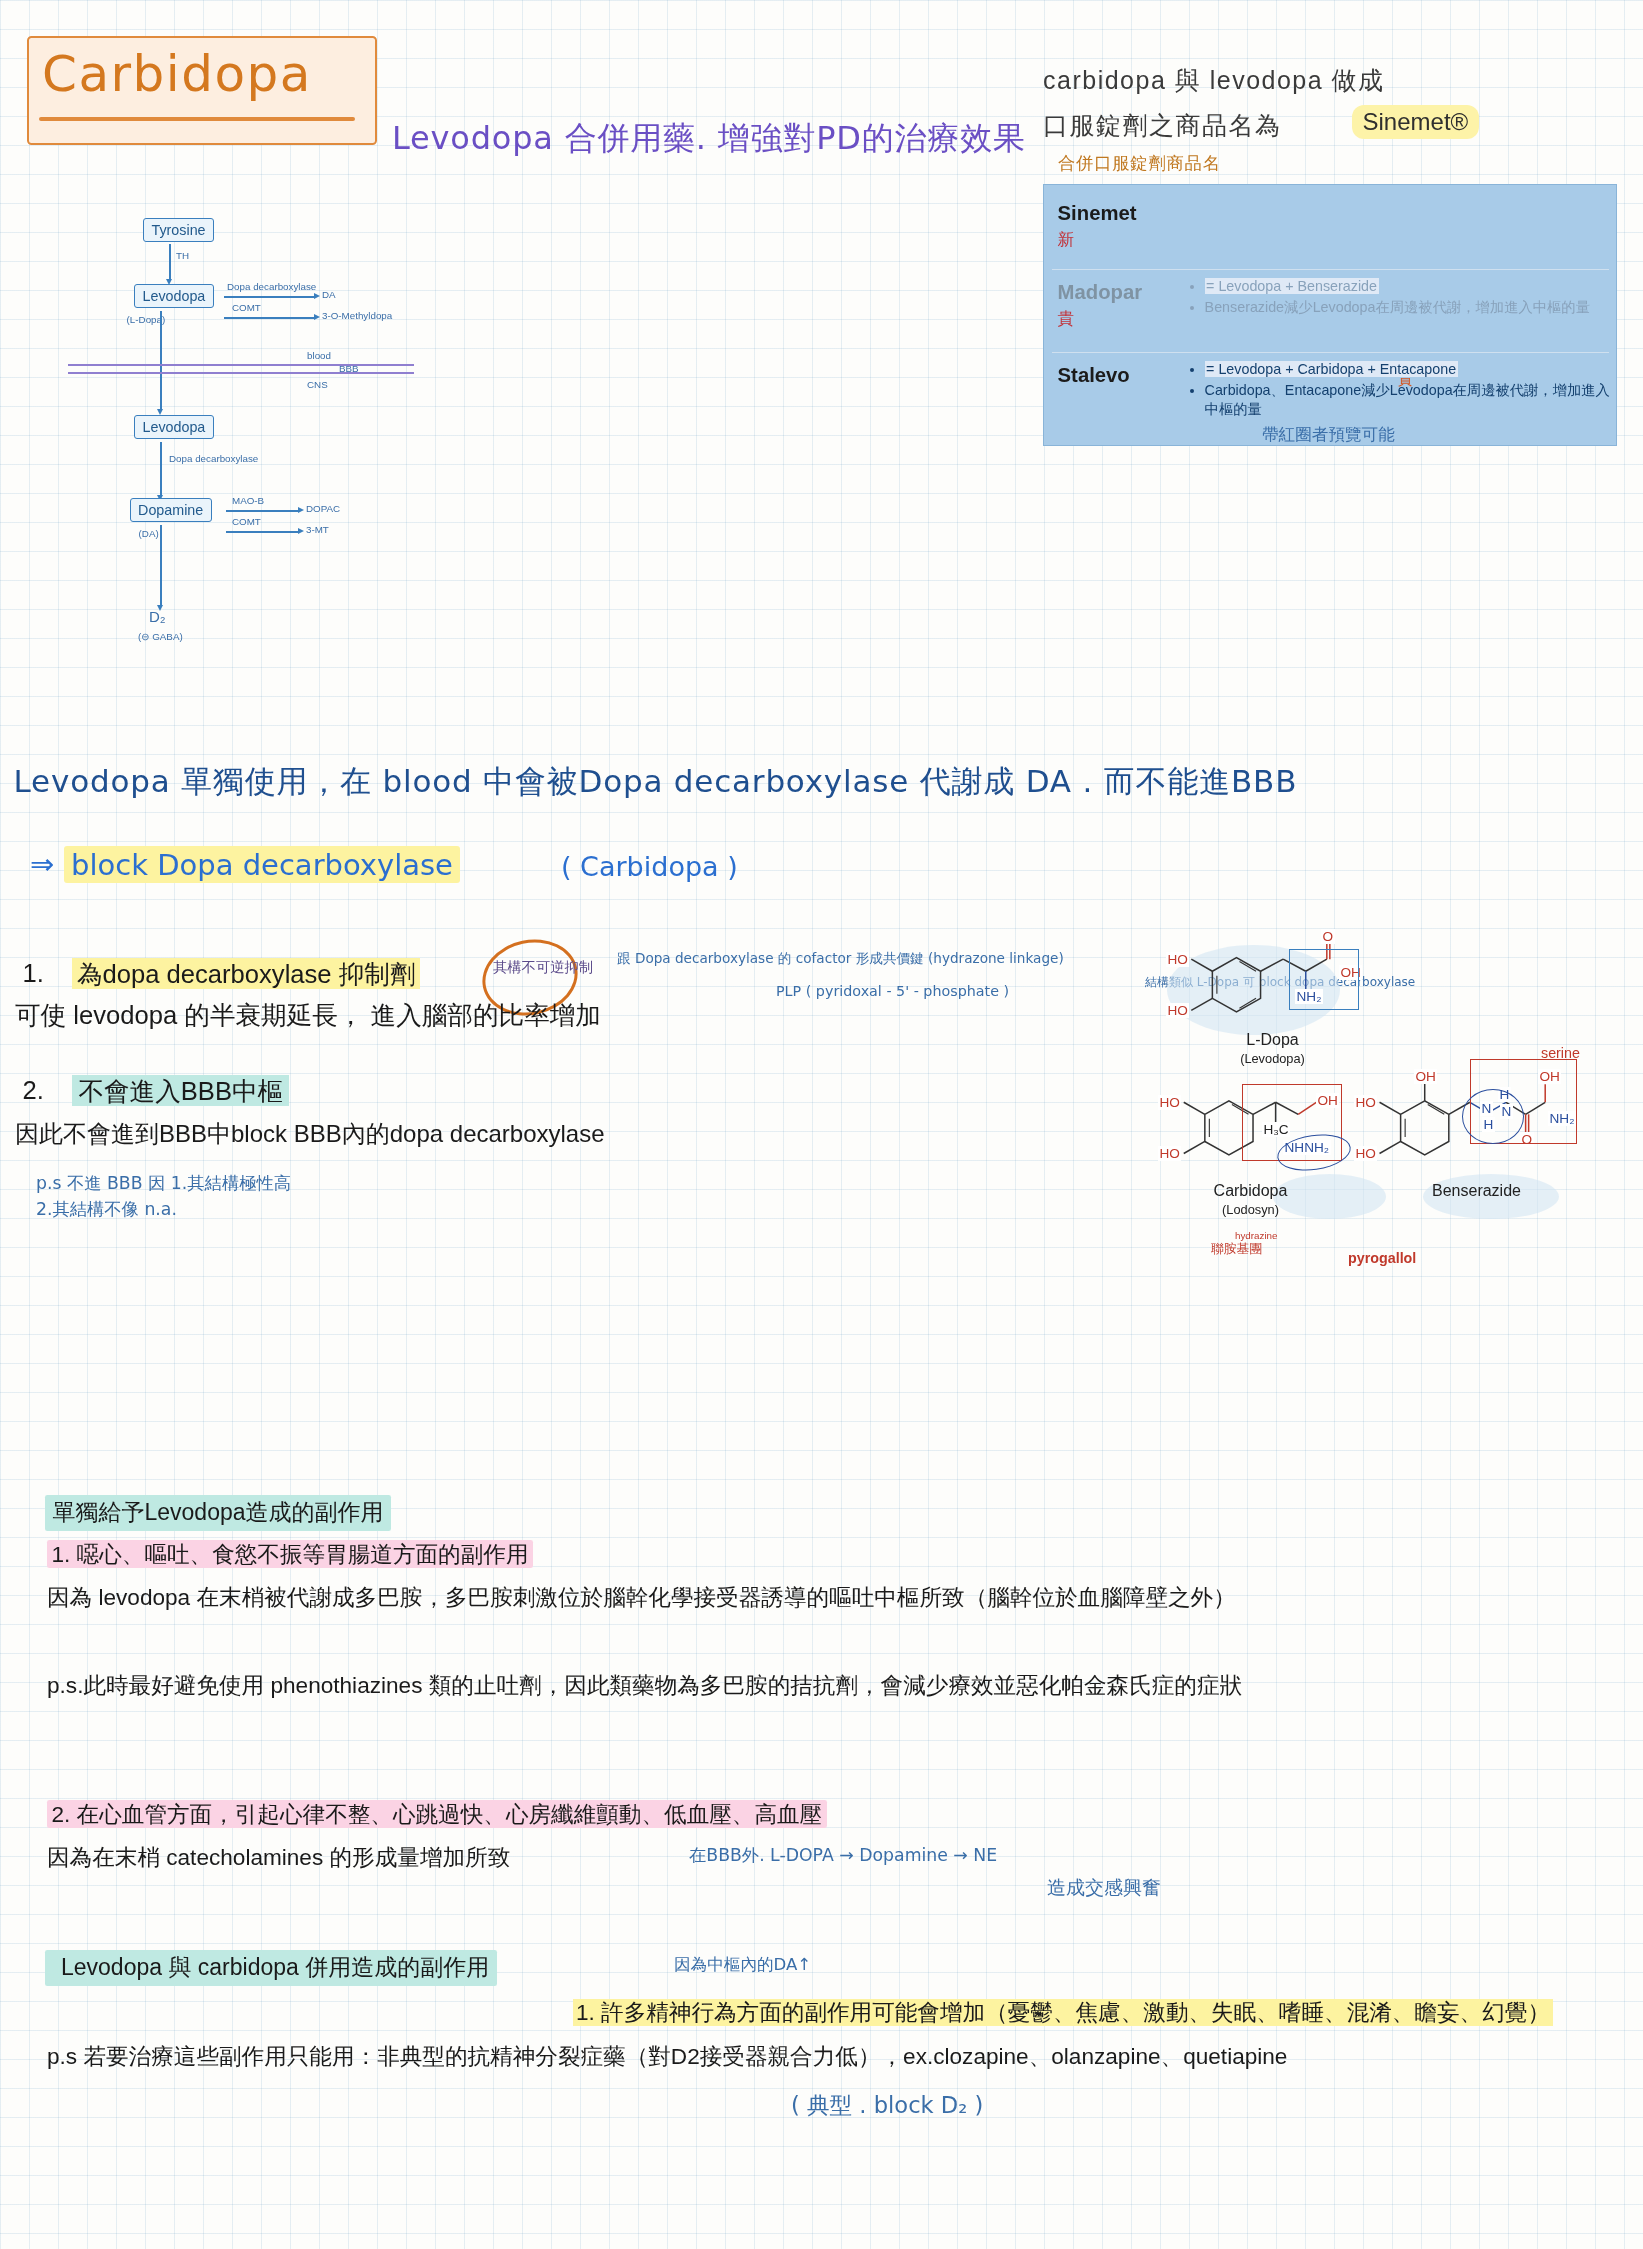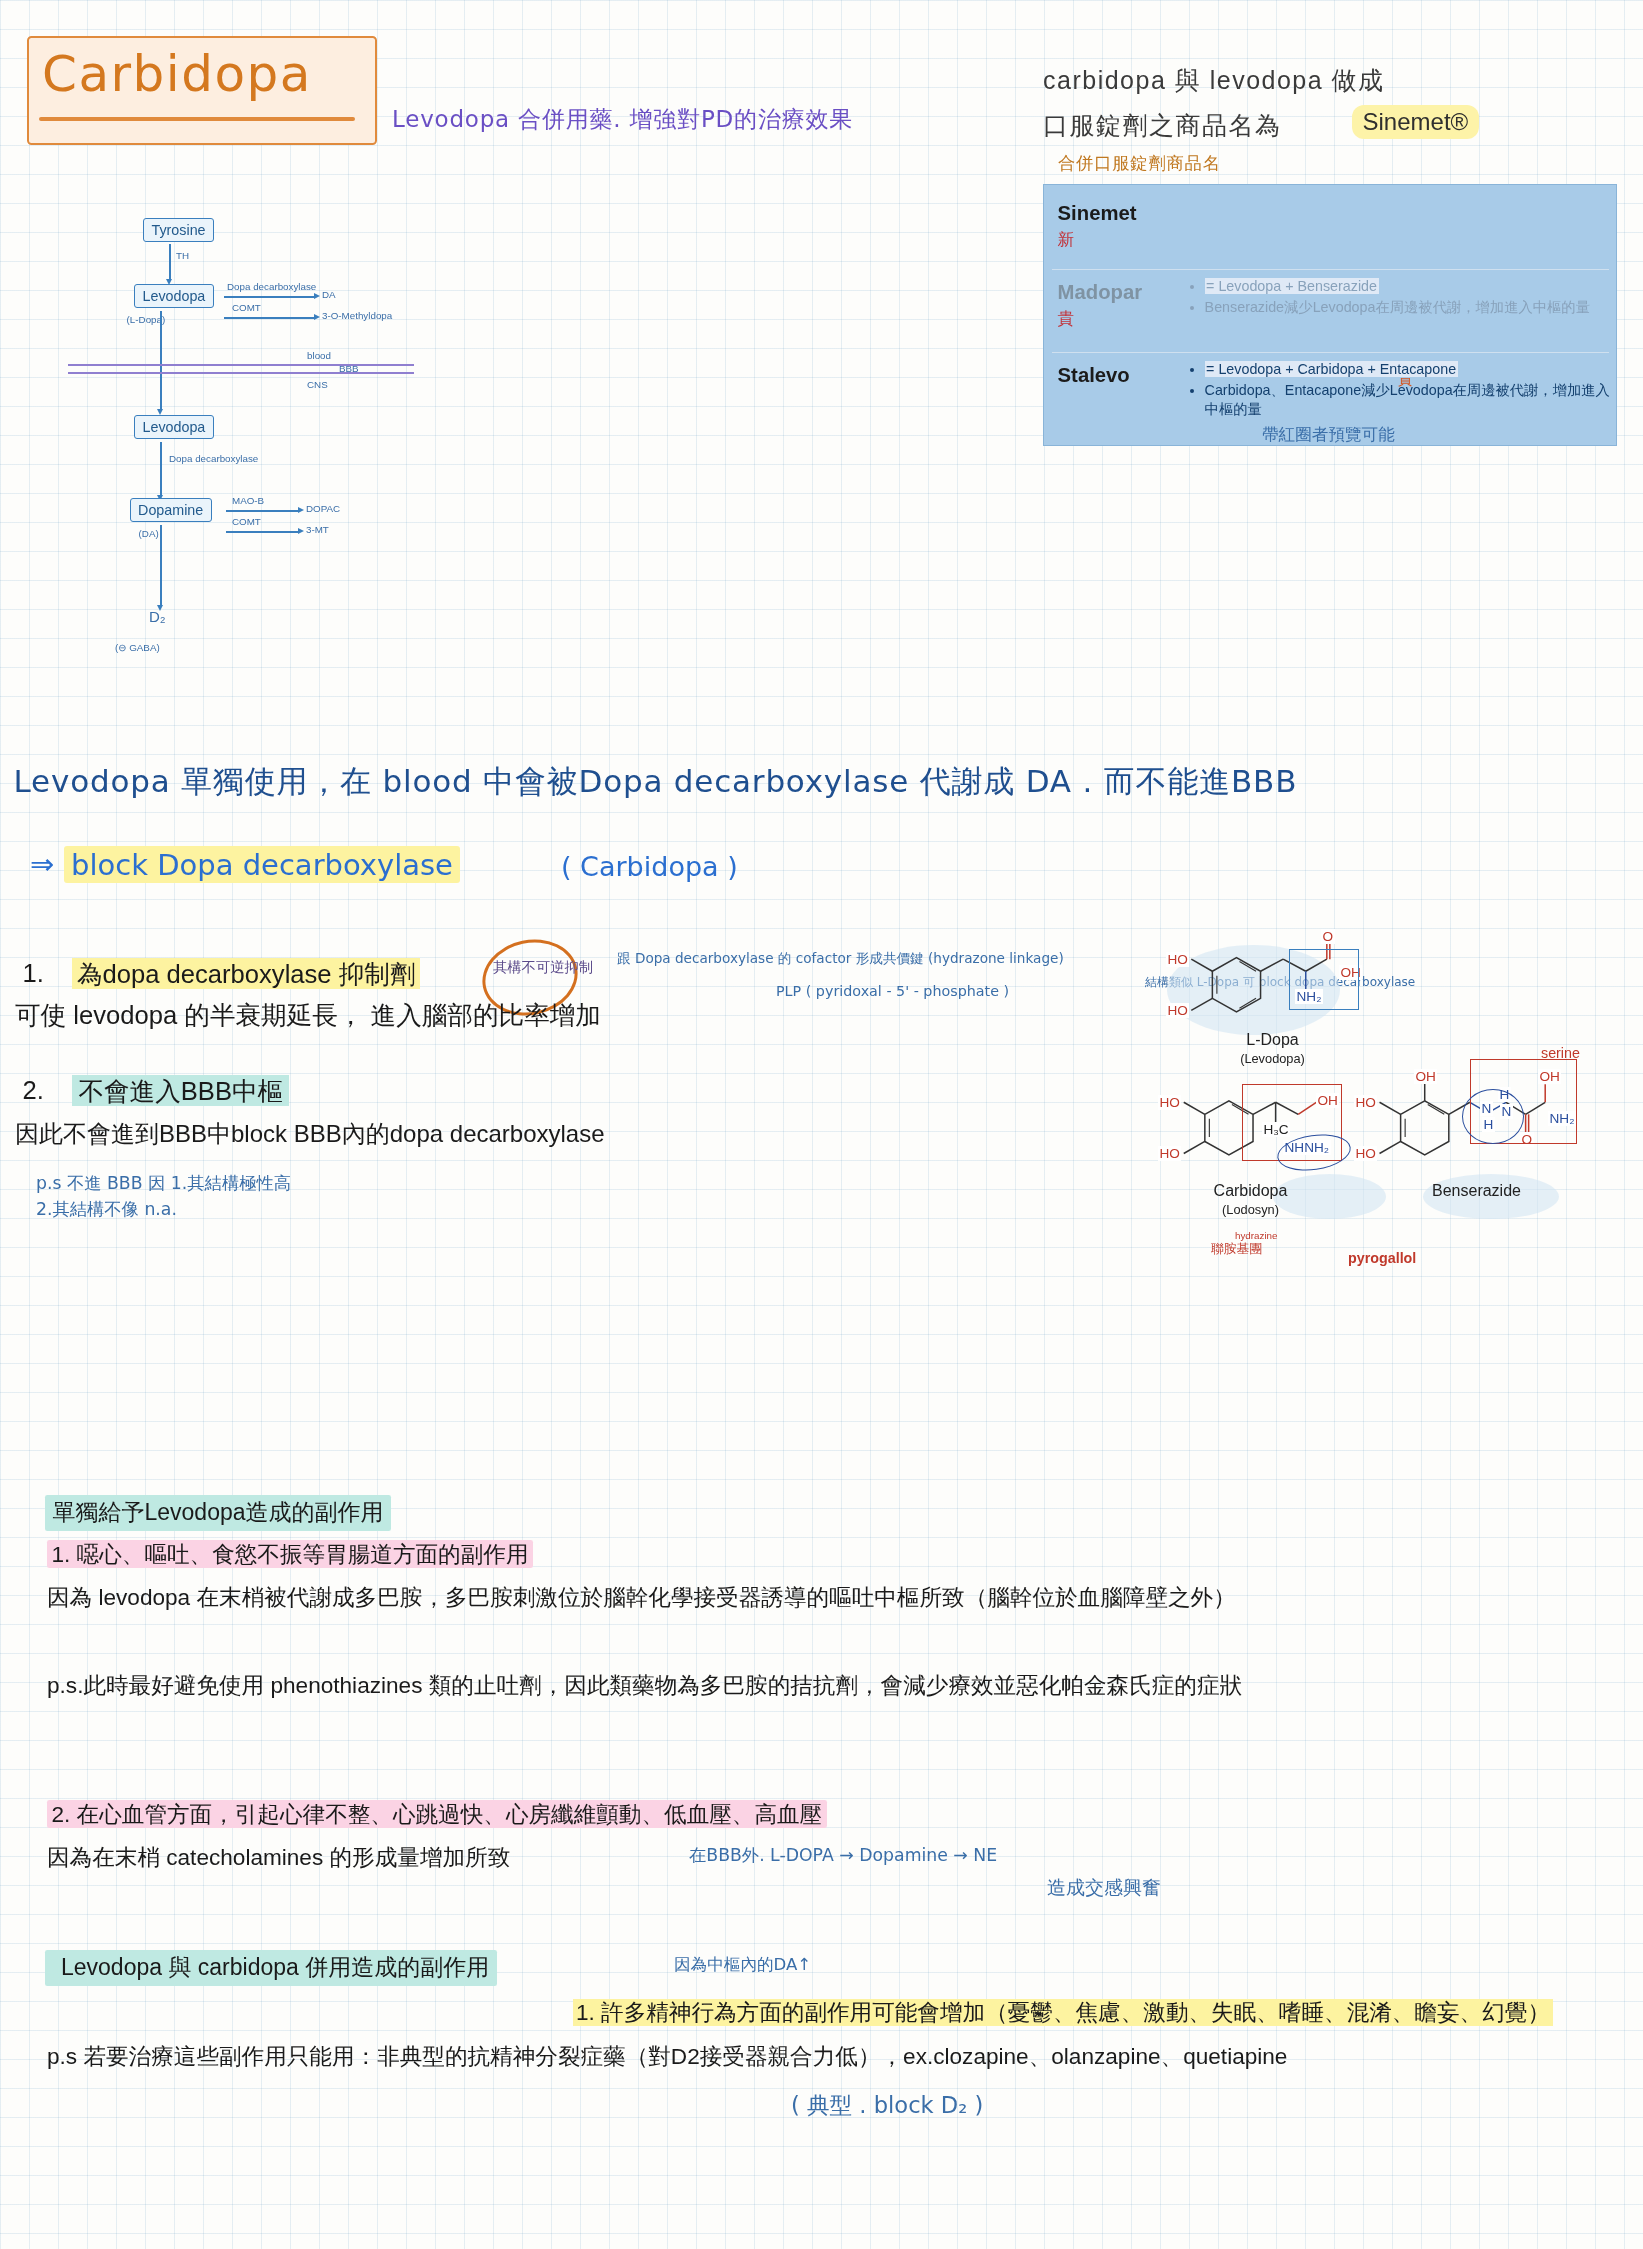--- a/index.html
+++ b/index.html
@@ -39,22 +39,22 @@
     font-size:50px;letter-spacing:1.5px;
     color:#d4781f;
     font-family:"DejaVu Sans", sans-serif;
     font-weight:400;
   }
   #title-underline{
     left:39px;top:117px;width:316px;height:3.8px;background:#e08a3c;border-radius:2.3px;
   }
 
   #title-sub{
-    left:392px;top:104px;
-    font-size:23px;color:#6a4fc4;letter-spacing:0.8px;white-space:nowrap;
+    left:392px;top:117px;
+    font-size:32px;color:#6a4fc4;letter-spacing:0.8px;white-space:nowrap;
   }
 
   
   #topright-1{left:1043px;top:64px;font-size:25px;color:#3a3a3a;letter-spacing:1.5px;}
   #topright-2{left:1043px;top:109px;font-size:25px;color:#3a3a3a;letter-spacing:1.5px;}
   #sinemet-chip{
     left:1352px;top:105px;padding:3px 10.5px;border-radius:12px;background:#fdf3a8;
     font-size:24px;color:#2f2f2f;
   }
   #topright-3{left:1058px;top:151px;font-size:17.3px;color:#c07820;letter-spacing:0.8px;}
@@ -235,21 +235,21 @@
     <div class="pw-lbl sm" style="left:25.6px;top:310px;">(DA)</div>
     <div class="pw-harrow" style="left:113px;top:292px;width:72px;"></div>
     <div class="pw-lbl sm" style="left:119px;top:277px;">MAO-B</div>
     <div class="pw-lbl sm" style="left:193px;top:285px;">DOPAC</div>
     <div class="pw-harrow" style="left:113px;top:313px;width:72px;"></div>
     <div class="pw-lbl sm" style="left:119px;top:298px;">COMT</div>
     <div class="pw-lbl sm" style="left:193px;top:306px;">3-MT</div>
 
     <div class="pw-arrow" style="left:47px;top:307px;height:80px;"></div>
     <div class="pw-lbl" style="left:36px;top:390px;font-size:15px;">D₂</div>
-    <div class="pw-lbl sm" style="left:2px;top:413px;margin-top:11px;">(⊖ GABA)</div>
+    <div class="pw-lbl sm" style="left:25px;top:413px;">(⊖ GABA)</div>
   </div>
 
   <div class="abs hand" id="line-main">Levodopa 單獨使用，在 blood 中會被Dopa  decarboxylase  代謝成  DA . 而不能進BBB</div>
   <div class="abs hand" id="line-block">
     <span>⇒</span>
     <span id="block-hl">block     Dopa     decarboxylase</span>
   </div>
   <div class="abs hand" id="carbidopa-paren">( Carbidopa )</div>
 
   <div class="abs num" id="n1">

